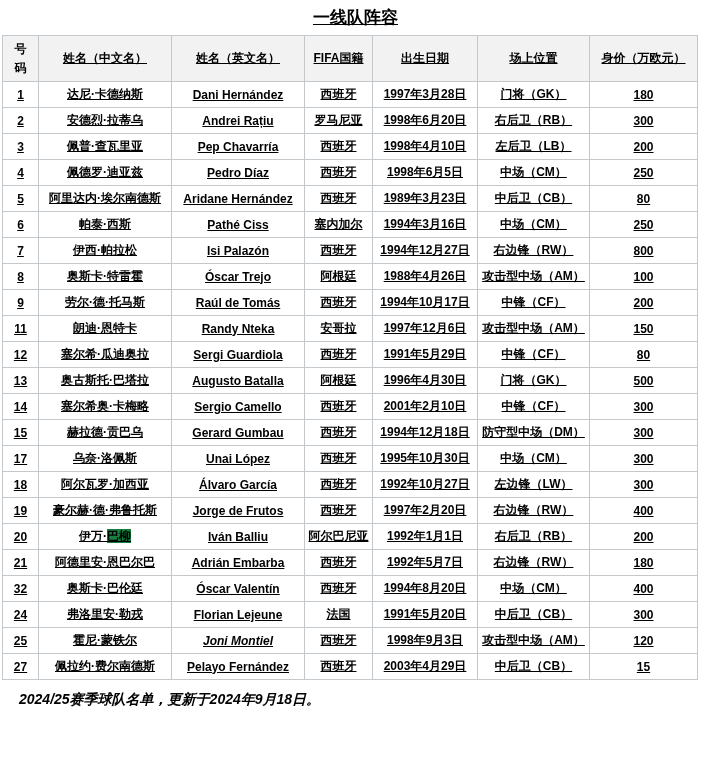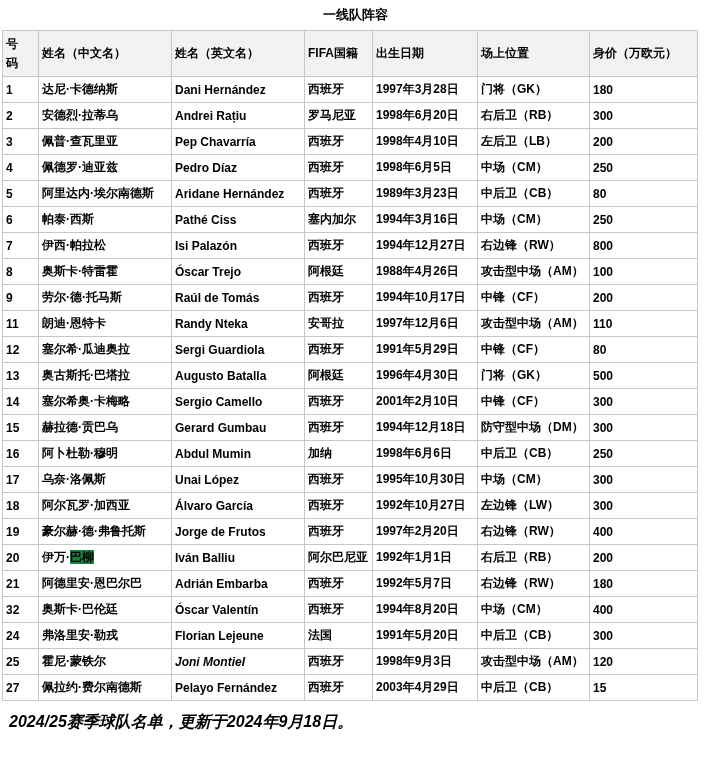--- a/index.html
+++ b/index.html
@@ -13,30 +13,32 @@
   .page {
     width: 711px;
     height: 758px;
     box-sizing: border-box;
     padding: 4px 2px 0 2px;
     overflow: hidden;
   }
   .caption {
     text-align: center;
     font-weight: bold;
-    font-size: 13px;
+    font-size: 17px;
     padding: 2px 0 6px 0;
+    text-decoration: underline;
   }
   table.squad {
     border-collapse: collapse;
     width: 599px;
     table-layout: fixed;
     font-size: 12px;
     font-weight: bold;
-    text-align: left;
+    text-align: center;
+    text-decoration: underline;
   }
   table.squad th, table.squad td {
     border: 1px solid #c3c8cc;
     padding: 0 3px;
     overflow: hidden;
     white-space: nowrap;
   }
   table.squad th {
     background: #f2f2f2;
     height: 45px;
@@ -58,22 +60,22 @@
     width: 1.15em;
     line-height: 1.55;
     white-space: normal;
     word-break: break-all;
   }
   .italic { font-style: italic; }
   .selected-text { background: #15803d; }
   .footnote {
     font-weight: bold;
     font-style: italic;
-    font-size: 16px;
-    margin: 11px 0 0 7px;
+    font-size: 14px;
+    margin: 11px 0 0 17px;
   }
 </style>
 </head>
 <body>
 
 <div class="page">
 
   <div class="caption">一线队阵容</div>
 
   <table class="squad">
@@ -179,21 +181,21 @@
           <td>中锋（CF）</td>
           <td>200</td>
         </tr>
         <tr>
           <td>11</td>
           <td>朗迪·恩特卡</td>
           <td>Randy Nteka</td>
           <td>安哥拉</td>
           <td>1997年12月6日</td>
           <td>攻击型中场（AM）</td>
-          <td>110</td>
+          <td>150</td>
         </tr>
         <tr>
           <td>12</td>
           <td>塞尔希·瓜迪奥拉</td>
           <td>Sergi Guardiola</td>
           <td>西班牙</td>
           <td>1991年5月29日</td>
           <td>中锋（CF）</td>
           <td>80</td>
         </tr>
@@ -218,29 +220,20 @@
         <tr>
           <td>15</td>
           <td>赫拉德·贡巴乌</td>
           <td>Gerard Gumbau</td>
           <td>西班牙</td>
           <td>1994年12月18日</td>
           <td>防守型中场（DM）</td>
           <td>300</td>
         </tr>
         <tr>
-          <td>16</td>
-          <td>阿卜杜勒·穆明</td>
-          <td>Abdul Mumin</td>
-          <td>加纳</td>
-          <td>1998年6月6日</td>
-          <td>中后卫（CB）</td>
-          <td>250</td>
-        </tr>
-        <tr>
           <td>17</td>
           <td>乌奈·洛佩斯</td>
           <td>Unai López</td>
           <td>西班牙</td>
           <td>1995年10月30日</td>
           <td>中场（CM）</td>
           <td>300</td>
         </tr>
         <tr>
           <td>18</td>

